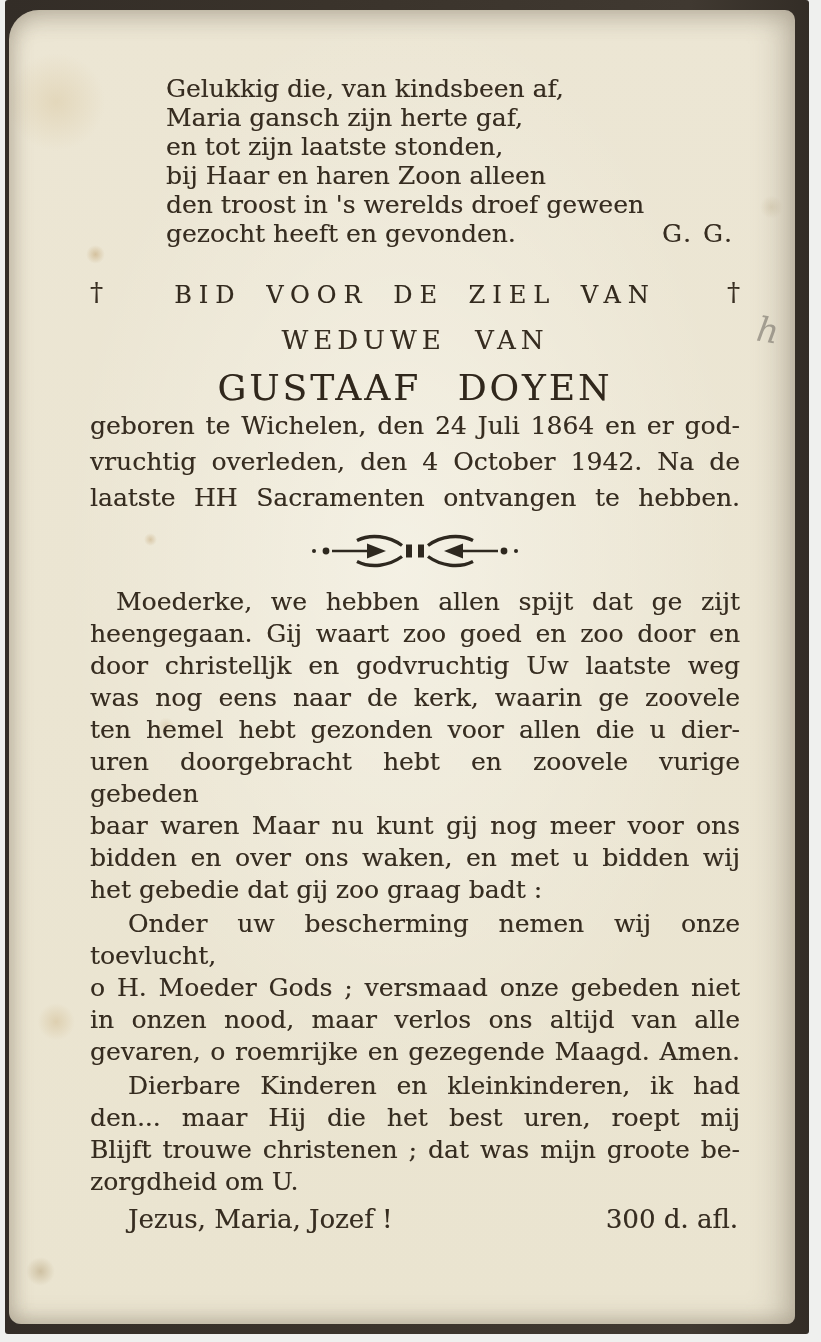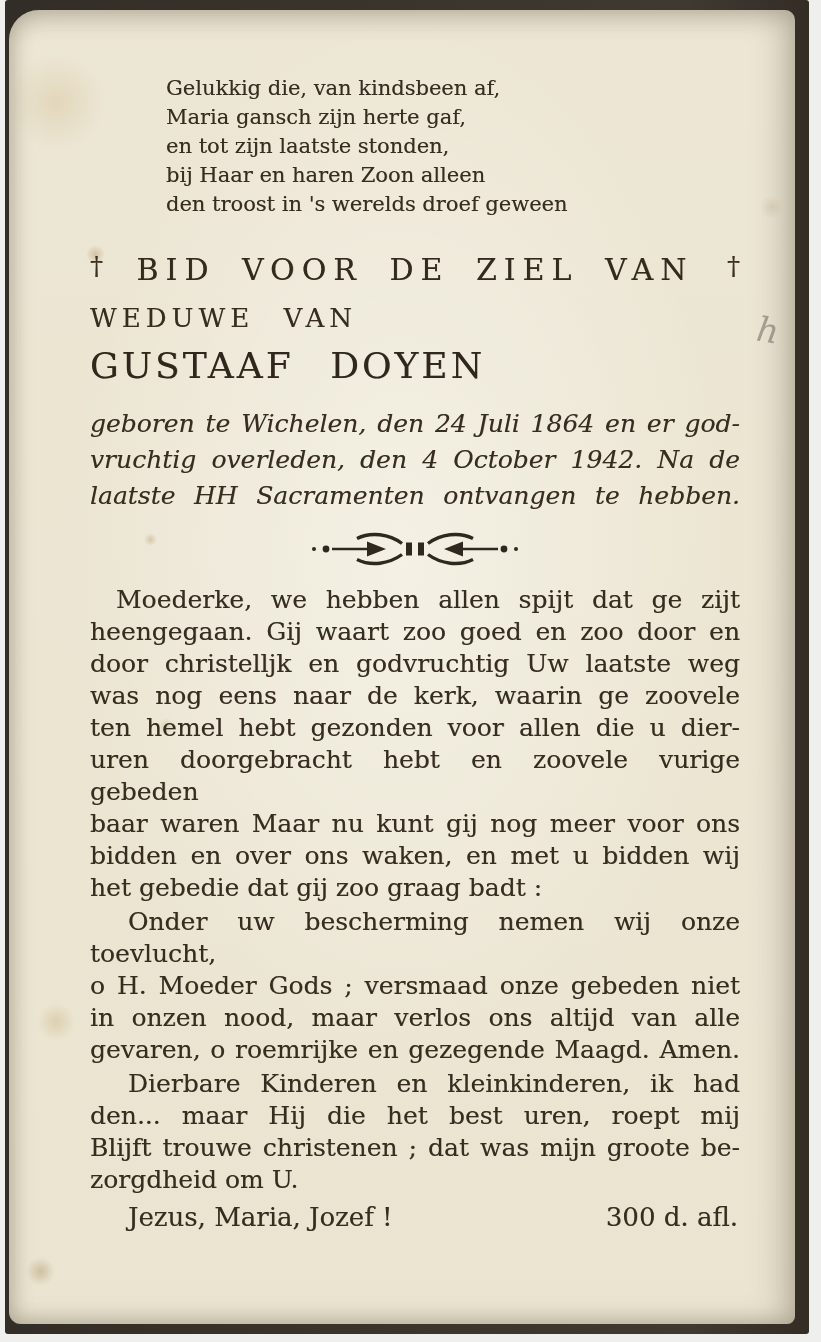--- a/index.html
+++ b/index.html
@@ -34,41 +34,41 @@
       inset -16px 0 28px rgba(124,113,95,.30),
       inset 0 12px 20px rgba(124,113,95,.18),
       inset 10px 0 16px rgba(124,113,95,.16),
       inset 0 -8px 14px rgba(124,113,95,.14);
     color:#362c20;
   }
   .content{position:relative;padding:64px 55px 0 81px;}
   .txt{text-shadow:0.3px 0.3px 0.6px rgba(54,44,32,.45);}
 
   
-  .poem{margin-left:76px;font-size:21px;line-height:29px;}
+  .poem{margin-left:76px;font-size:25px;line-height:29px;}
   .poem-last{display:flex;justify-content:space-between;align-items:baseline;}
   .poem-attrib{margin-right:6px;letter-spacing:2px;}
 
   
   .title-row{display:flex;justify-content:space-between;align-items:center;margin-top:26px;}
   .title-cross{font-size:26px;color:#3a3023;}
-  .title-text{font-size:30px;letter-spacing:7px;word-spacing:10px;color:#332a1e;margin-top:7px;}
+  .title-text{font-size:24px;letter-spacing:7px;word-spacing:10px;color:#332a1e;margin-top:7px;}
   .name-row{margin-top:10px;text-align:center;white-space:nowrap;margin-left:-12px;color:#2d251a;font-weight:bold;}
   .name-first{font-size:40px;font-variant:small-caps;letter-spacing:2px;margin-right:16px;}
   .name-last{font-size:47px;letter-spacing:2px;word-spacing:2px;}
   .pencil{
     position:absolute;right:16px;top:300px;
     font-style:italic;font-size:34px;color:rgba(108,102,94,.55);
     transform:rotate(9deg);text-shadow:none;font-weight:normal;
   }
-  .widow{margin-top:16px;font-size:26px;letter-spacing:5px;word-spacing:16px;}
-  .spouse{margin-top:12px;font-size:36px;letter-spacing:3px;word-spacing:22px;color:#30271c;}
+  .widow{margin-top:16px;text-align:center;font-size:26px;letter-spacing:5px;word-spacing:16px;}
+  .spouse{margin-top:12px;text-align:center;font-size:36px;letter-spacing:3px;word-spacing:22px;color:#30271c;}
 
   
-  .vitals{margin-top:20px;font-size:25px;line-height:36px;font-style:italic;}
+  .vitals{font-size:25px;line-height:36px;}
   .just .line{text-align:justify;text-align-last:justify;}
   .last-left .line:last-child{text-align-last:left;}
   .ind26 .line:first-child{text-indent:26px;}
   .ind38 .line:first-child{text-indent:38px;}
   .bodytext{margin-top:16px;font-size:25px;line-height:32px;}
   .para{margin:0 0 2px 0;}
 
   
   .ornament{margin-top:16px;text-align:center;height:38px;}
 
@@ -89,20 +89,24 @@
     <div class="content">
 
       <div class="poem">
         <div>
             <div class="line">Gelukkig die, van kindsbeen af,</div>
             <div class="line">Maria gansch zijn herte gaf,</div>
             <div class="line">en tot zijn laatste stonden,</div>
             <div class="line">bij Haar en haren Zoon alleen</div>
             <div class="line">den troost in 's werelds droef geween</div>
           </div>
+        <div class="poem-last">
+          <span>gezocht heeft en gevonden.</span>
+          <span class="poem-attrib">G. G.</span>
+        </div>
       </div>
 
       <div class="title-row">
         <span class="title-cross">†</span>
         <span class="title-text">BID VOOR DE ZIEL VAN</span>
         <span class="title-cross">†</span>
       </div>
 
 
       <div class="widow">WEDUWE VAN</div>

